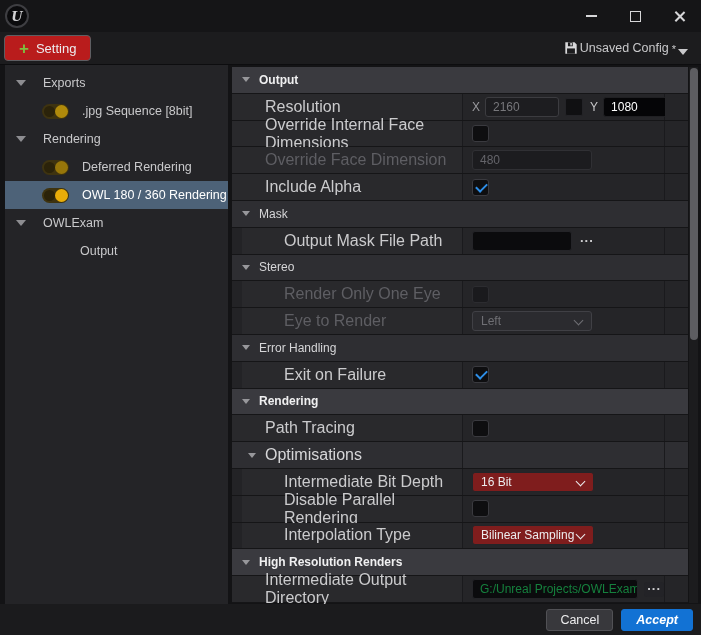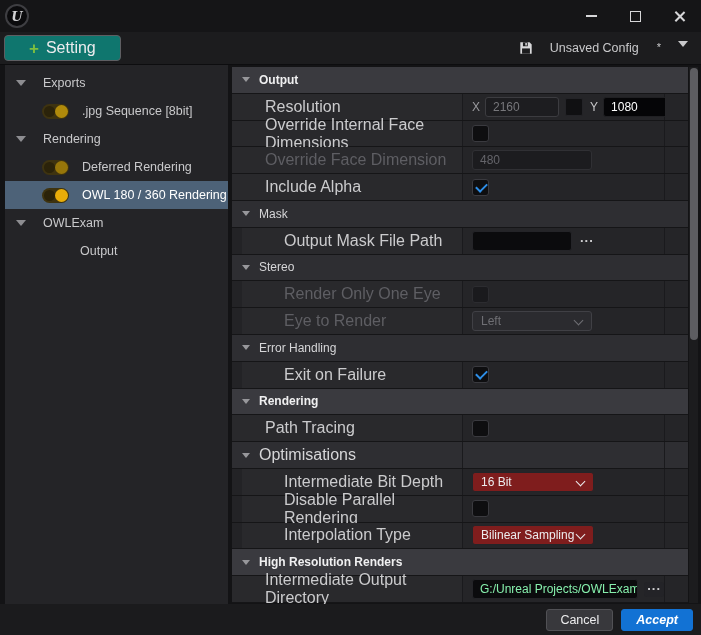--- a/index.html
+++ b/index.html
@@ -20,26 +20,26 @@
   .glyph-max { width:11px; height:11px; border:1.5px solid currentColor; }
   .glyph-close { position:relative; width:13px; height:13px; }
   .glyph-close::before, .glyph-close::after { content:""; position:absolute; left:6px; top:0;
     width:1.8px; height:13px; background:currentColor; }
   .glyph-close::before { transform:rotate(45deg); }
   .glyph-close::after { transform:rotate(-45deg); }
 
   
   .toolbar { position:absolute; top:32px; left:0; right:0; height:33px; background:#1c1c1e;
     border-bottom:1px solid #0d0d0f; display:flex; align-items:center; }
-  .setting-tab { margin-left:4px; height:26px; padding:0 24px; background:#0f766e;
+  .setting-tab { margin-left:4px; height:26px; padding:0 14px; background:#b91c1c;
     border:1px solid #5e5e62; border-radius:4px; display:flex; align-items:center; gap:7px;
-    color:#ececee; font-size:16px; }
+    color:#ececee; font-size:13px; }
   .plus-icon { color:#7ebf3f; font-size:17px; font-weight:bold; line-height:1; }
   .plus-icon::before { content:"+"; }
-  .config { margin-left:auto; margin-right:13px; display:flex; align-items:flex-start; gap:17px;
+  .config { margin-left:auto; margin-right:13px; display:flex; align-items:flex-end; gap:2px;
     color:#c9c9cb; font-size:12.5px; }
   .star { font-size:11px; color:#c9c9cb; margin-left:1px; }
   .caret-down { width:0; height:0; border-left:5px solid transparent; border-right:5px solid transparent;
     border-top:6px solid #c9c9cb; }
 
   
   .content { position:absolute; top:65px; left:0; right:0; bottom:31px; }
 
   
   .sidebar { position:absolute; left:5px; top:0; width:223px; height:100%; background:#242427; padding-top:4px; }
@@ -63,36 +63,36 @@
   .rows { position:absolute; left:0; top:2px; bottom:1px; width:456px; display:flex; flex-direction:column; }
   .drow { flex:1; display:flex; border-bottom:1px solid #151517; min-height:0; }
   .drow.cat { background:#3a3a3f; align-items:center; padding-left:10px; gap:9px;
     color:#f0f0f1; font-weight:bold; font-size:12px; }
   .drow.sub { background:#2e2e32; align-items:center; padding-left:10px; gap:9px;
     color:#d6d6d8; font-size:12px; }
   .drow .tri { border-top-color:#97979b; border-left-width:4.5px; border-right-width:4.5px; border-top-width:5.5px; }
   .cell-name { width:231px; background:#29292c; border-right:1px solid #1a1a1d;
     display:flex; align-items:center; padding-left:33px; font-size:16px; color:#cbcbcd; }
   .cell-name.indent2 { padding-left:52px; box-shadow:inset 10px 0 0 #232326; }
-  .cell-name.sub-hdr { padding-left:10px; gap:9px; background:#2e2e32; color:#d6d6d8; }
+  .cell-name.sub-hdr { padding-left:16px; gap:9px; background:#2e2e32; color:#d6d6d8; }
   .cell-value { width:202px; background:#252528; border-right:1px solid #1a1a1d;
     display:flex; align-items:center; padding-left:9px; }
   .cell-value.sub-hdr { background:#2e2e32; }
   .cell-end { flex:1; background:#252528; }
   .cell-end.sub-hdr { background:#2e2e32; }
   .dim { color:#5e5e63; }
 
   
   input.field { appearance:none; outline:none; height:20px; border-radius:3px; font-size:12px;
     font-family:"Liberation Sans", sans-serif; padding-left:7px; }
   .fx { width:74px; background:#1d1d20; border:1px solid #3c3c40; color:#77777b; }
   .fy { width:72px; background:#050507; border:1px solid #202023; color:#ffffff; }
   .f480 { width:120px; background:#1c1c1f; border:1px solid #303034; color:#64646a; }
   .fpath { width:100px; background:#0b0b0d; border:1px solid #242428; color:#e8e8ea; }
-  .fdir { width:168px; background:#0b0b0d; border:1px solid #242428; color:#86efac; }
+  .fdir { width:168px; background:#0b0b0d; border:1px solid #242428; color:#15803d; }
   .axis { font-size:12px; color:#9a9a9e; margin-right:5px; }
   .axis.y { color:#c8c8ca; margin-left:7px; }
   .mini-sq { width:18px; height:18px; background:#101012; border:1px solid #232327;
     border-radius:2px; margin-left:6px; flex:none; }
   .checkbox { position:relative; width:17px; height:17px; background:#0e0e10;
     border:1px solid #3a3a3f; border-radius:3px; flex:none; }
   .checkbox.disabled { background:#1a1a1d; border-color:#2c2c30; }
   .checkbox.checked::after { content:""; position:absolute; left:3px; top:3px; width:9px; height:5px;
     border-left:2.5px solid #2e8fe8; border-bottom:2.5px solid #2e8fe8; transform:rotate(-45deg); }
   .dropdown { height:20px; border-radius:3px; display:flex; align-items:center;

